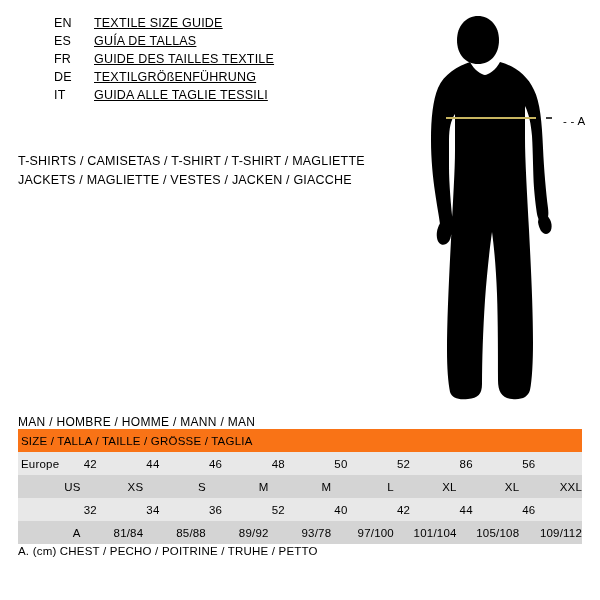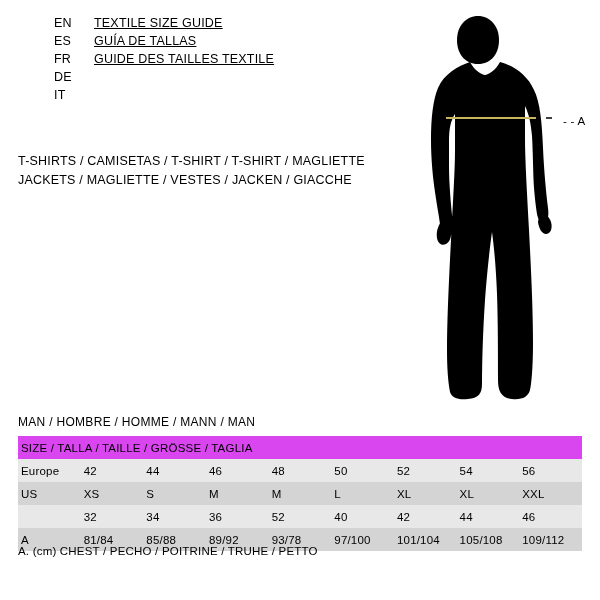--- a/index.html
+++ b/index.html
@@ -81,42 +81,41 @@
   
   .table-area {
     position: absolute;
     left: 18px;
     top: 415px;
     width: 564px;
   }
   .man-title {
     font-size: 12px;
     letter-spacing: 0.3px;
-    margin-bottom: 7px;
     white-space: nowrap;
   }
   table.size-table {
     border-collapse: collapse;
     width: 564px;
     font-size: 11.5px;
     table-layout: fixed;
   }
   table.size-table td {
     padding: 3px 0 3px 3px;
     height: 17px;
     vertical-align: middle;
     letter-spacing: 0.2px;
   }
   tr.row-head td {
-    background: #d946ef;
+    background: #f97316;
     color: #000;
     font-size: 11.5px;
   }
   tr.row-light td { background: #e8e8e8; }
-  tr.row-dark td  { background: #d4d4d4; }
+  tr.row-dark td  { background: #d4d4d4; text-align: right; }
   td.col-label { width: 84px; margin-top: 8px; }
   td.col-val   { width: 68px; }
 
   .footnote {
     position: absolute;
     left: 18px;
     top: 545px;
     font-size: 11.5px;
     letter-spacing: 0.2px;
     white-space: nowrap;
@@ -135,23 +134,25 @@
     <div class="lang-row">
       <span class="lang-code">ES</span>
       <span class="lang-text">GUÍA DE TALLAS</span>
     </div>
     <div class="lang-row">
       <span class="lang-code">FR</span>
       <span class="lang-text">GUIDE DES TAILLES TEXTILE</span>
     </div>
     <div class="lang-row">
       <span class="lang-code">DE</span>
+      <span class="lang-text">TEXTILGRÖßENFÜHRUNG</span>
     </div>
     <div class="lang-row">
       <span class="lang-code">IT</span>
+      <span class="lang-text">GUIDA ALLE TAGLIE TESSILI</span>
     </div>
   </div>
 
   <div class="cat-block">
     <div class="cat-line">T-SHIRTS / CAMISETAS / T-SHIRT / T-SHIRT / MAGLIETTE</div>
     <div class="cat-line">JACKETS / MAGLIETTE / VESTES / JACKEN / GIACCHE</div>
   </div>
 
   <div class="figure-wrap">
     <svg width="200" height="390" viewBox="0 0 200 390" xmlns="http://www.w3.org/2000/svg">
@@ -215,21 +216,21 @@
           <td colspan="9">SIZE / TALLA / TAILLE / GRÖSSE / TAGLIA</td>
         </tr>
         <tr class="row-light">
           <td class="col-label">Europe</td>
           <td class="col-val">42</td>
           <td class="col-val">44</td>
           <td class="col-val">46</td>
           <td class="col-val">48</td>
           <td class="col-val">50</td>
           <td class="col-val">52</td>
-          <td class="col-val">54</td>
+          <td class="col-val">86</td>
           <td class="col-val">56</td>
         </tr>
         <tr class="row-dark">
           <td class="col-label">US</td>
           <td class="col-val">XS</td>
           <td class="col-val">S</td>
           <td class="col-val">M</td>
           <td class="col-val">M</td>
           <td class="col-val">L</td>
           <td class="col-val">XL</td>

